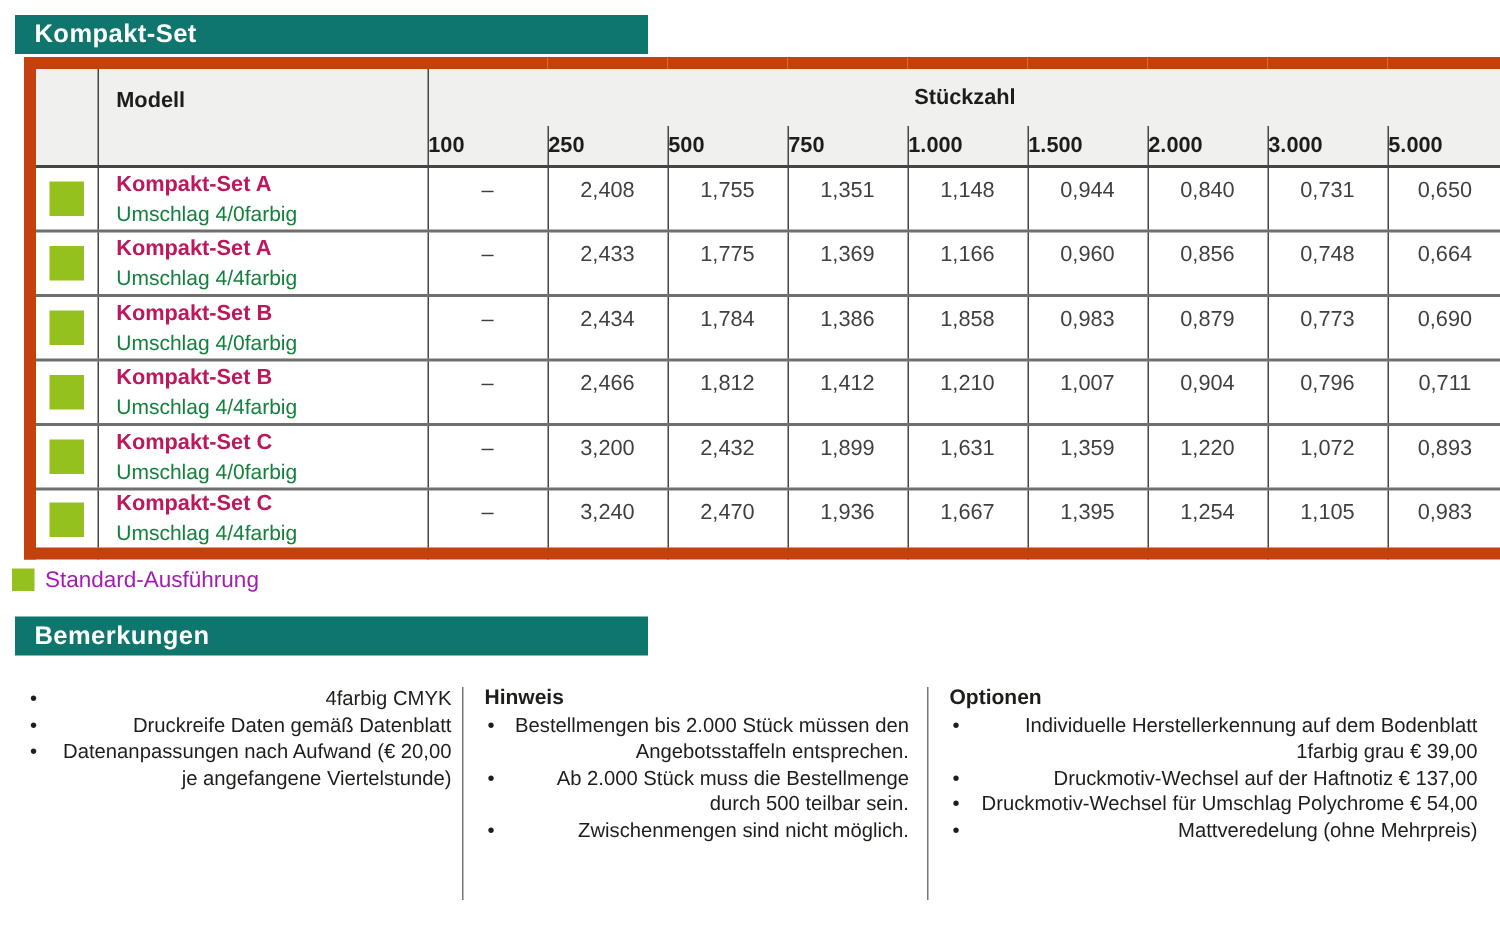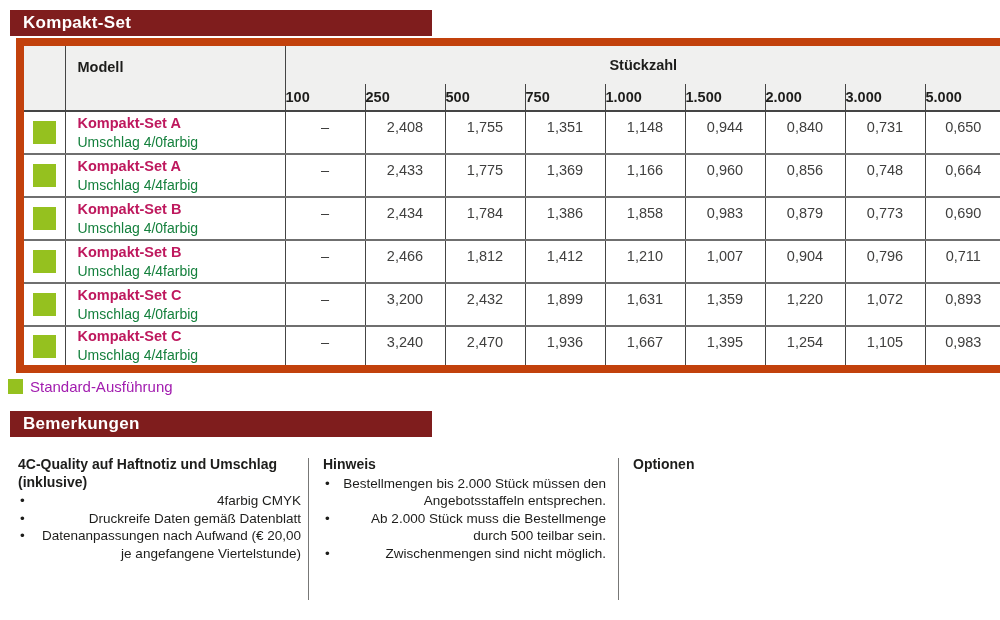--- a/index.html
+++ b/index.html
@@ -12,21 +12,21 @@
     background: #ffffff;
     overflow: hidden;
   }
 
   
   .banner {
     position: absolute;
     left: 10px;
     width: 422px;
     height: 26px;
-    background: #7f1d1d;
+    background: #0f766e;
     color: #ffffff;
     font-size: 17px;
     font-weight: bold;
     line-height: 26px;
     padding-left: 13px;
     letter-spacing: 0.3px;
   }
   .banner-top { top: 10px; }
   .banner-notes { top: 411px; }
 
@@ -261,21 +261,20 @@
   </table>
 
   <div class="legend">
     <span class="marker-sm"></span>
     <span>Standard-Ausführung</span>
   </div>
 
   <div class="banner banner-notes">Bemerkungen</div>
 
   <div class="note-col note-col-1">
-    <div class="note-title">4C-Quality auf Haftnotiz und Umschlag (inklusive)</div>
     <ul class="note-list">
       <li>4farbig CMYK</li>
       <li>Druckreife Daten gemäß Datenblatt</li>
       <li>Datenanpassungen nach Aufwand (€ 20,00 je angefangene Viertelstunde)</li>
     </ul>
   </div>
 
   <div class="vdiv vdiv-1"></div>
 
   <div class="note-col note-col-2">
@@ -284,15 +283,21 @@
       <li>Bestellmengen bis 2.000 Stück müssen den Angebotsstaffeln entsprechen.</li>
       <li>Ab 2.000 Stück muss die Bestellmenge durch 500 teilbar sein.</li>
       <li>Zwischenmengen sind nicht möglich.</li>
     </ul>
   </div>
 
   <div class="vdiv vdiv-2"></div>
 
   <div class="note-col note-col-3">
     <div class="note-title">Optionen</div>
+    <ul class="note-list">
+      <li>Individuelle Herstellerkennung auf dem Bodenblatt 1farbig grau € 39,00</li>
+      <li>Druckmotiv-Wechsel auf der Haftnotiz € 137,00</li>
+      <li>Druckmotiv-Wechsel für Umschlag Polychrome € 54,00</li>
+      <li>Mattveredelung (ohne Mehrpreis)</li>
+    </ul>
   </div>
 
 </div>
 
 </body></html>

